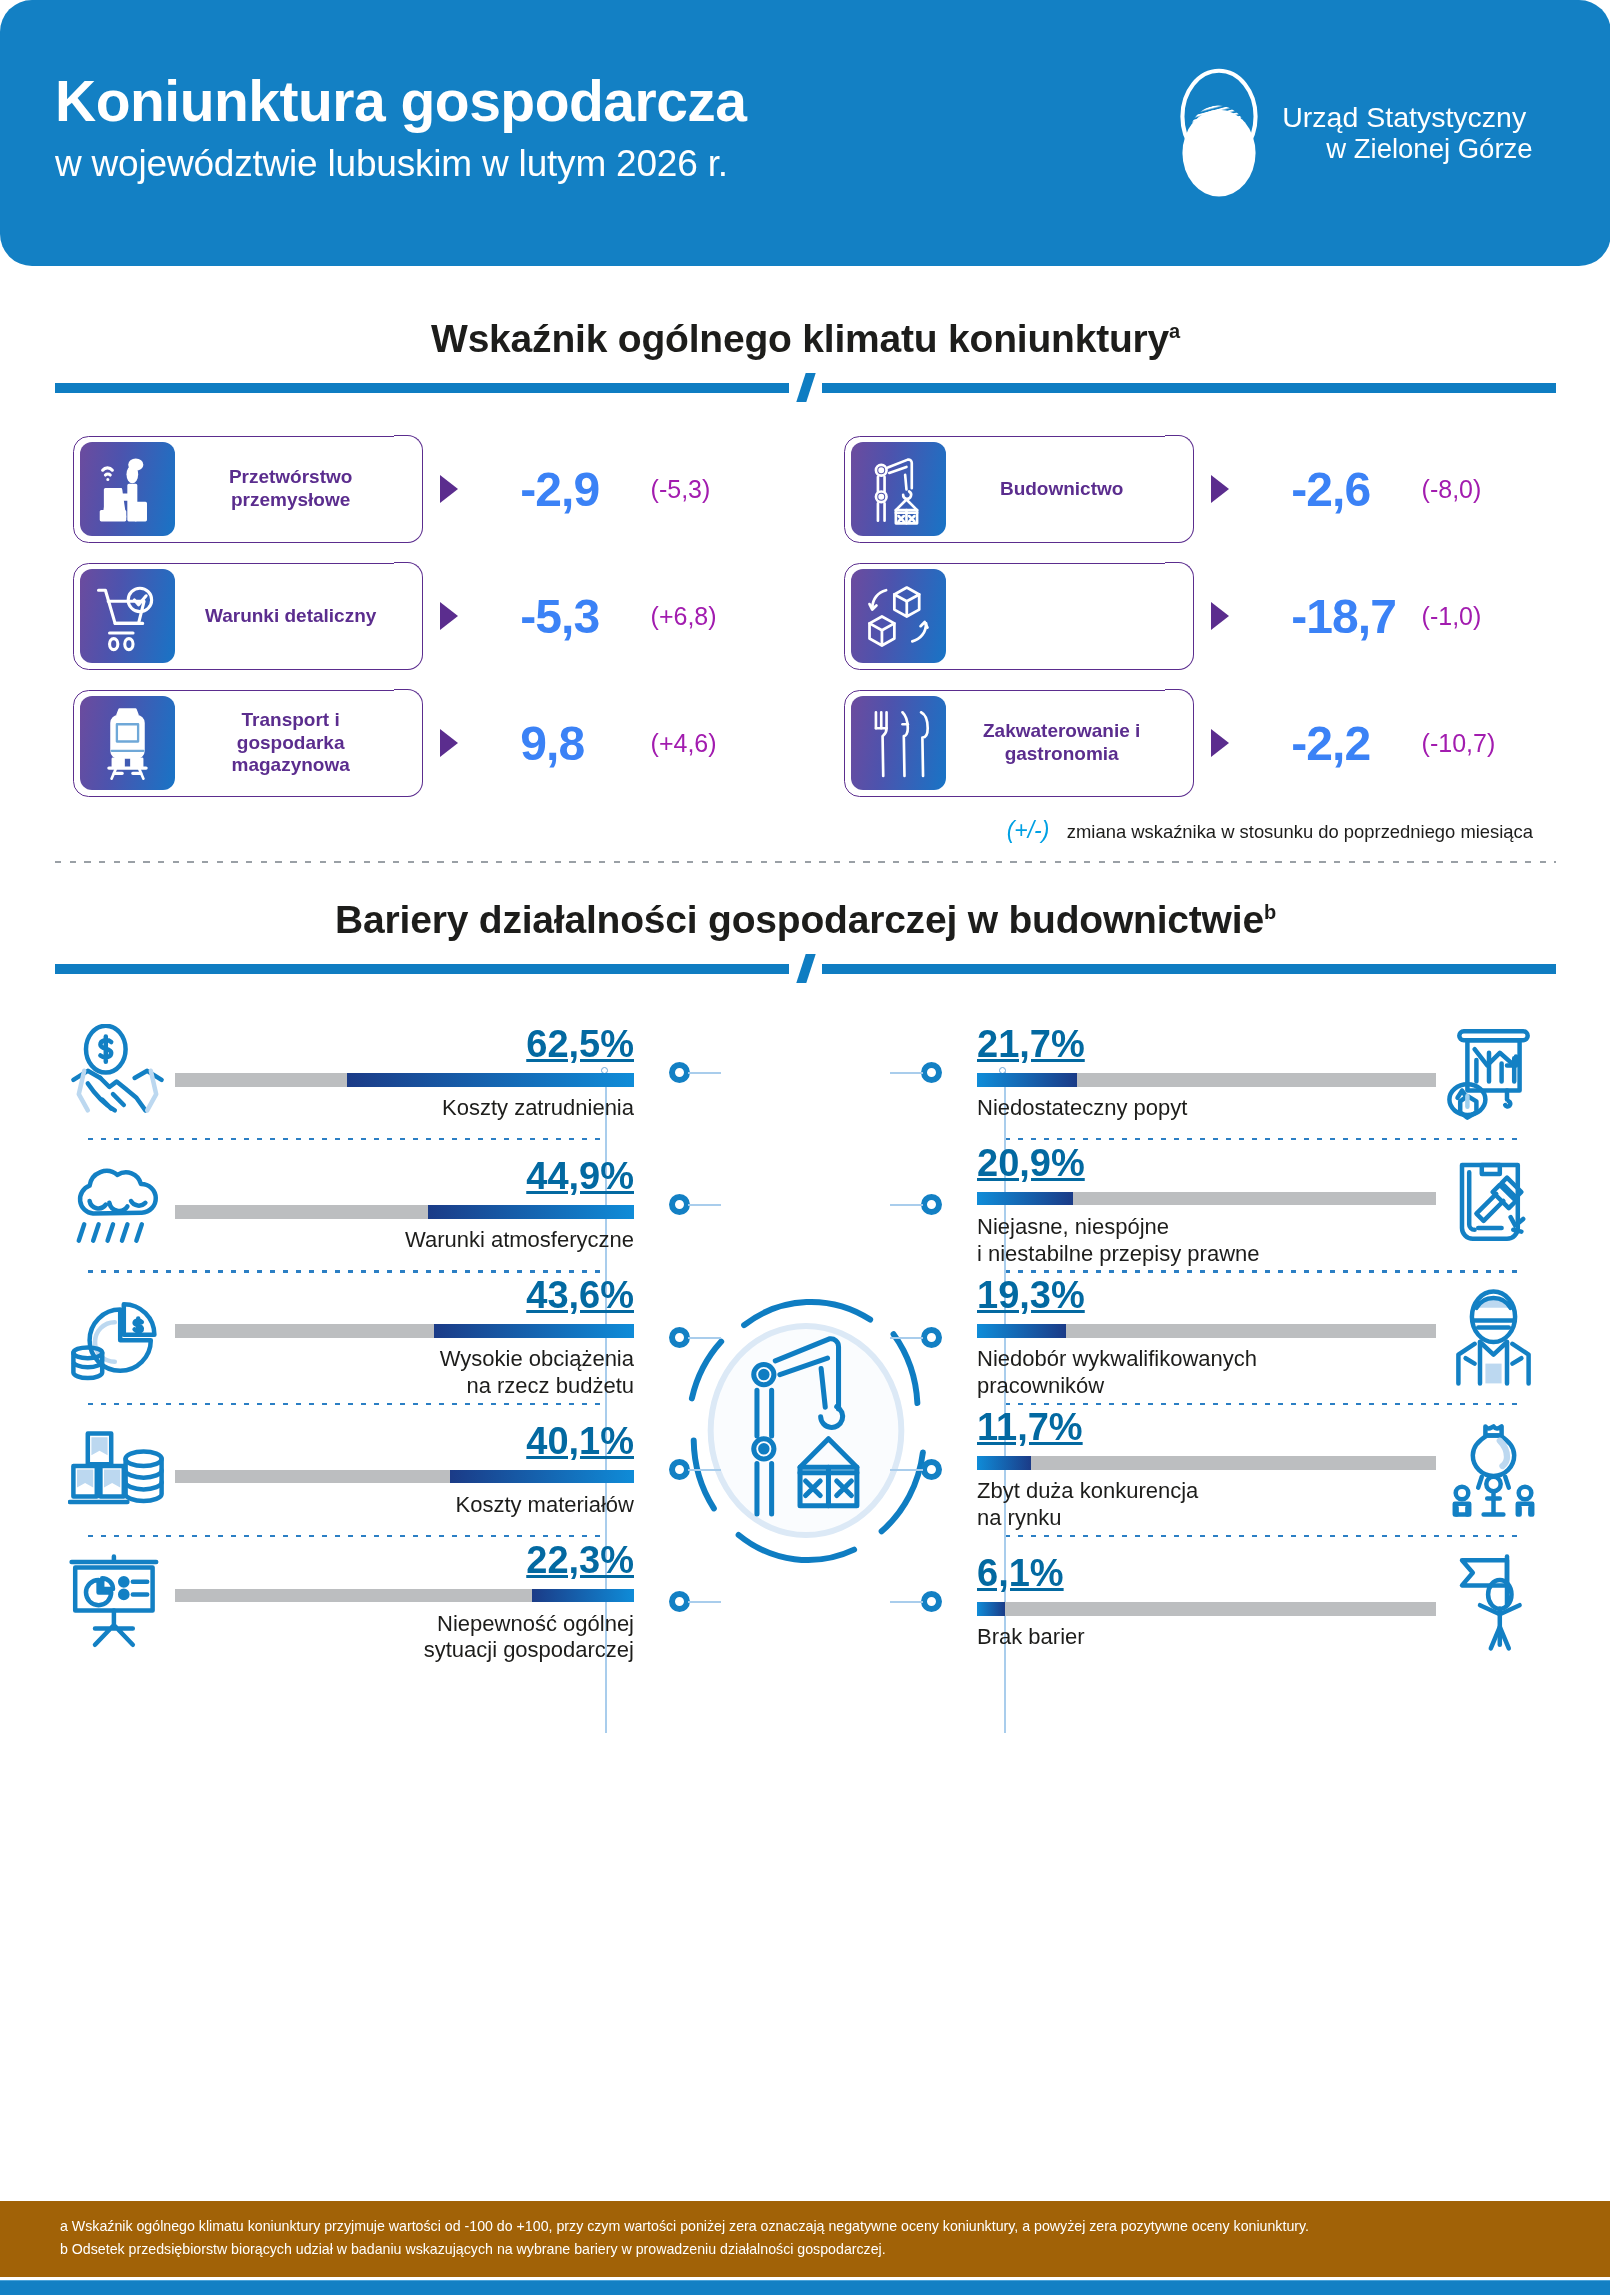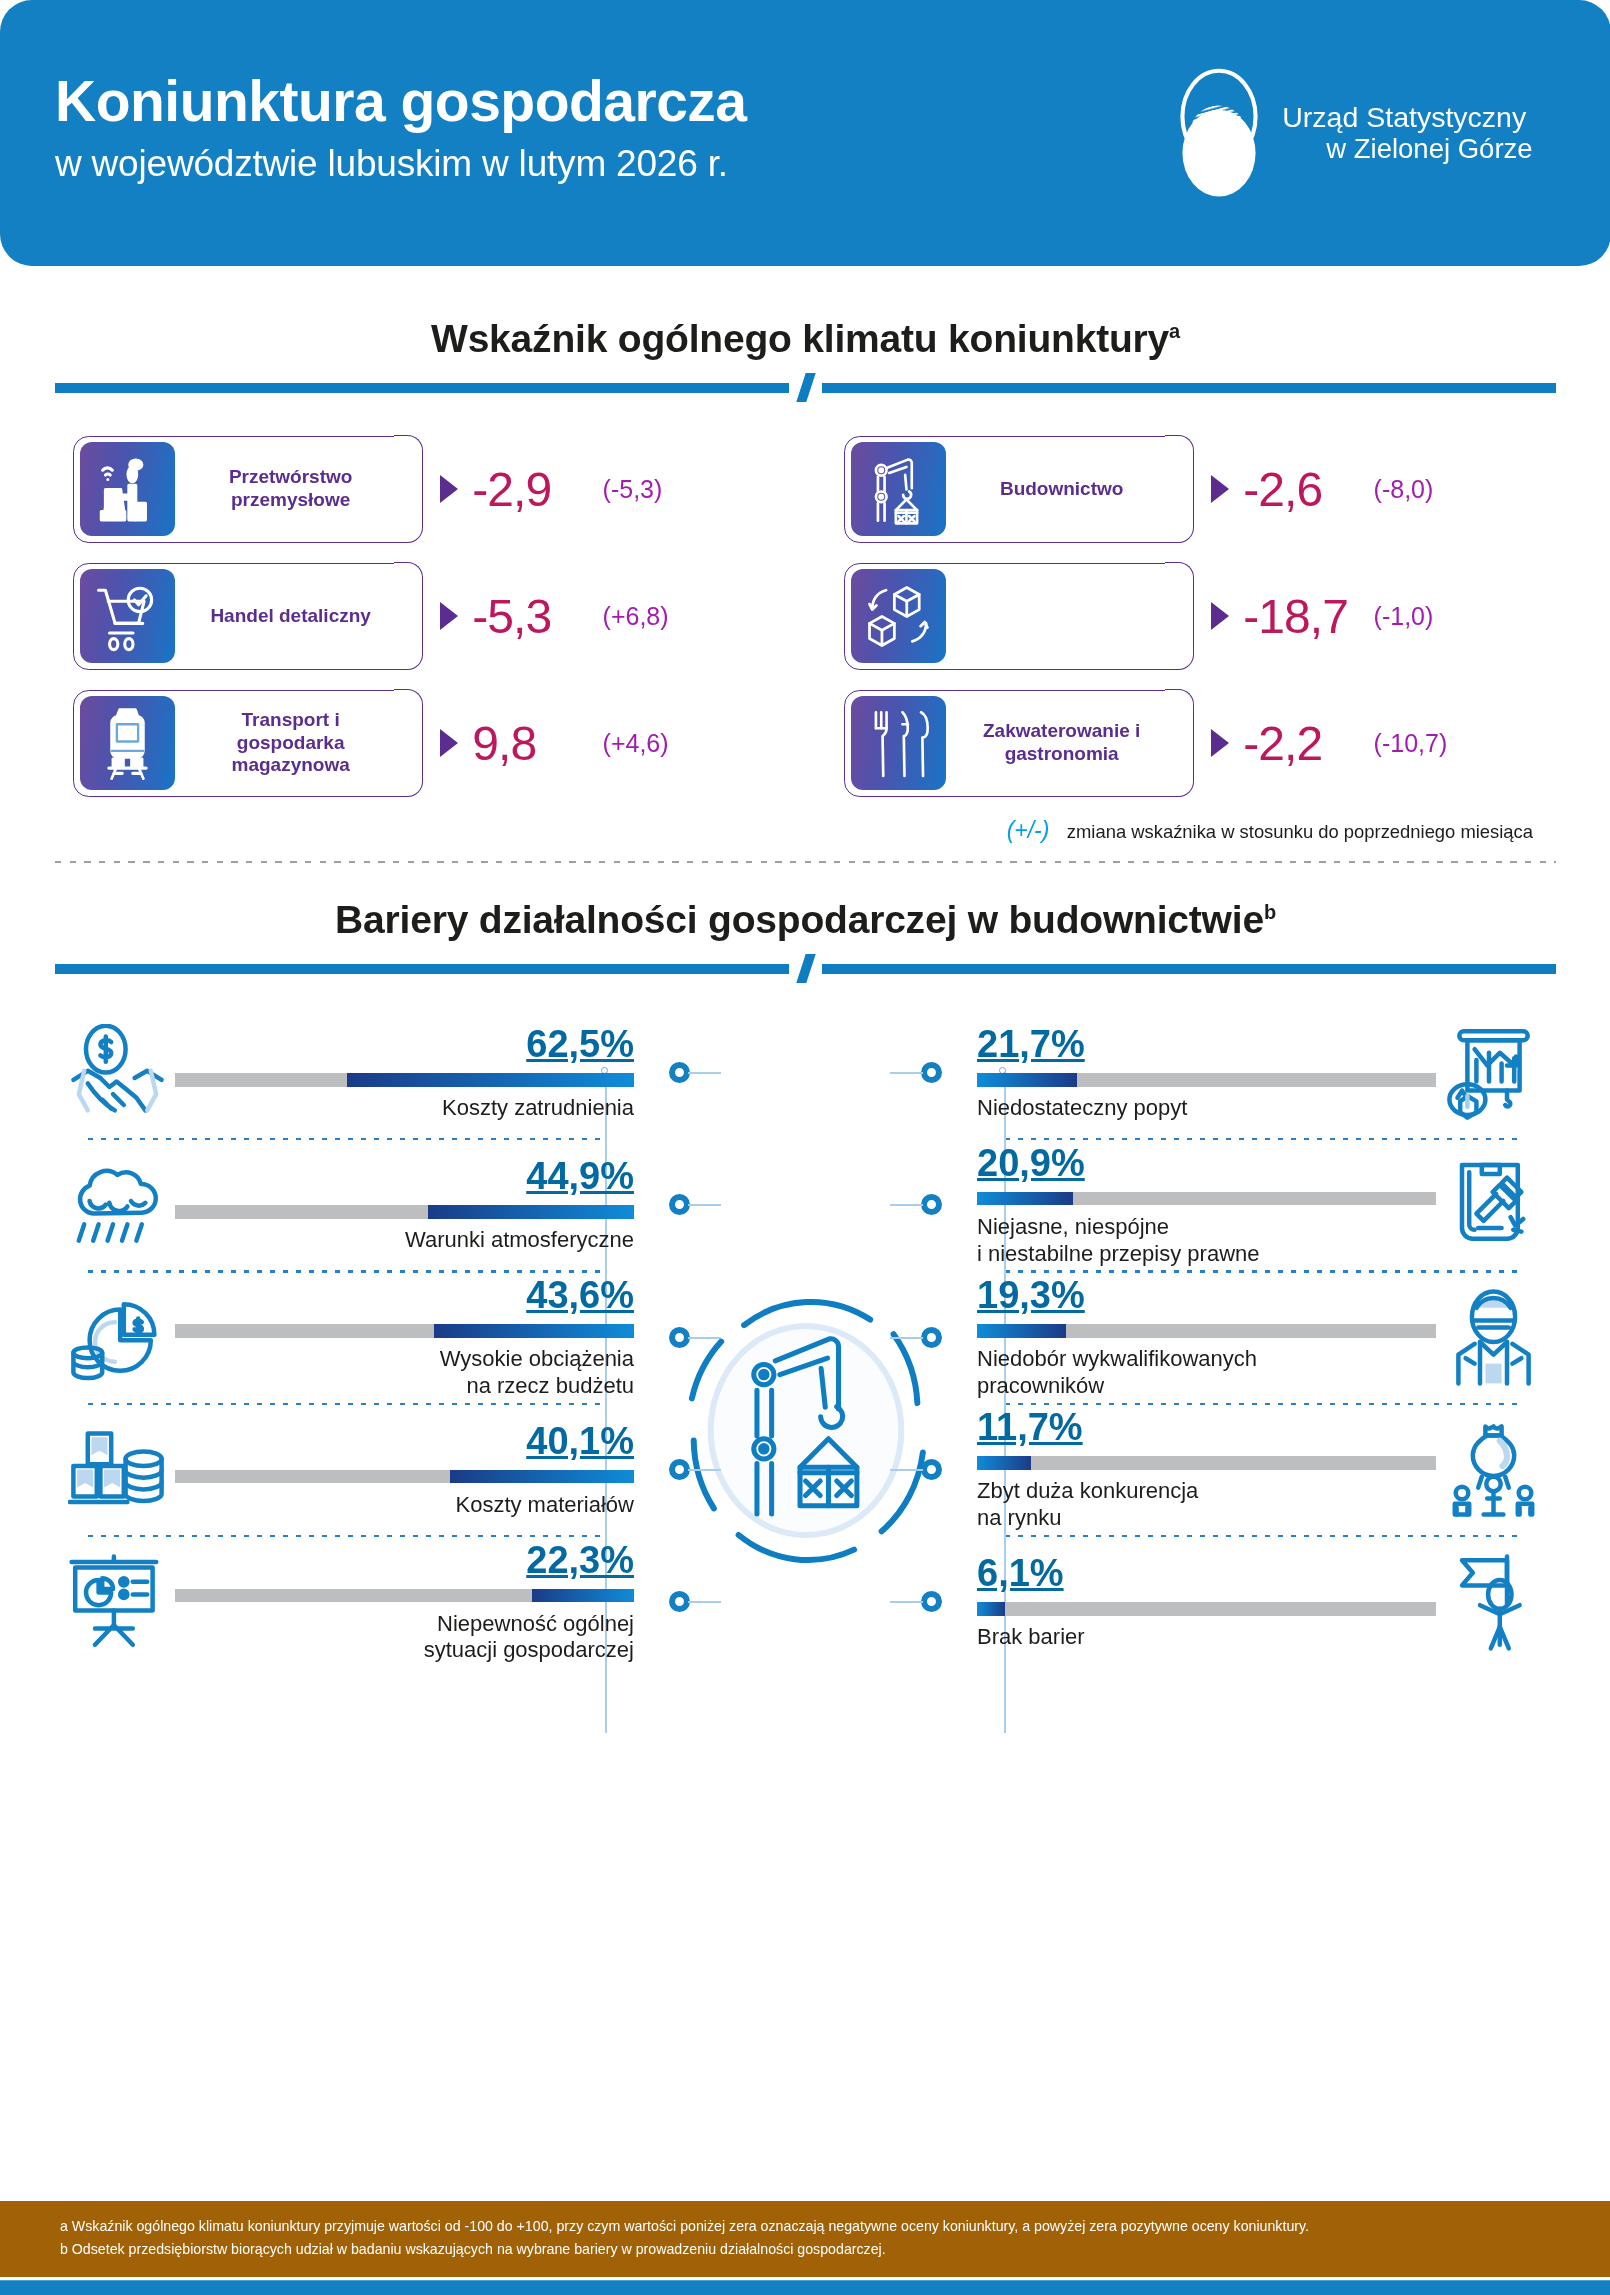--- a/index.html
+++ b/index.html
@@ -78,22 +78,22 @@
     flex: 1; display: flex; align-items: center; justify-content: center;
     text-align: center; padding: 4.6px 27px 4.6px 7.3px;
     font-size: 19px; font-weight: 700; color: #5b2d8e; line-height: 1.2;
   }
   .arrow-tri {
     width: 0; height: 0; margin: 0 13.8px 0 18.4px;
     border-left: 18.4px solid #5b2d8e;
     border-top: 14.7px solid transparent; border-bottom: 14.7px solid transparent;
   }
   .ind-value {
-    font-size: 48px; font-weight: 400; color: #be185d;
-    letter-spacing: -0.9px; min-width: 124px;
+    font-size: 48px; font-weight: 700; color: #3b82f6;
+    letter-spacing: -0.9px; min-width: 124px; margin-left: 48px;
   }
   .ind-delta {
     font-size: 25px; color: #a21caf;
     font-weight: 400; margin-left: 6.4px; white-space: nowrap;
   }
 
   .legend-note {
     display: flex; align-items: baseline; justify-content: flex-end;
     padding-right: 78px; margin-top: 12px;
   }
@@ -262,21 +262,21 @@
             <svg viewBox="0 0 100 104" fill="none" stroke="#fff" stroke-width="4.5" stroke-linecap="round" stroke-linejoin="round">
               <path d="M8 14h10l14 48h40"></path>
               <path d="M22 30h52l-8 32H32"></path>
               <circle cx="68" cy="28" r="17"></circle>
               <path d="M60 28l6 7 11-13"></path>
               <path d="M24 76h34"></path>
               <ellipse cx="30" cy="92" rx="6" ry="8"></ellipse>
               <ellipse cx="52" cy="92" rx="6" ry="8"></ellipse>
             </svg>
           </div>
-          <div class="card-label">Handel detaliczny</div>
+          <div class="card-label">Warunki detaliczny</div>
         </div>
         <div class="arrow-tri"></div>
         <div class="ind-value">-5,3</div>
         <div class="ind-delta">(+6,8)</div>
       </div>
 
       <div class="ind-item">
         <div class="card">
           <div class="card-icon">
             <svg viewBox="0 0 100 104" fill="none" stroke="#fff" stroke-width="4" stroke-linecap="round" stroke-linejoin="round">

